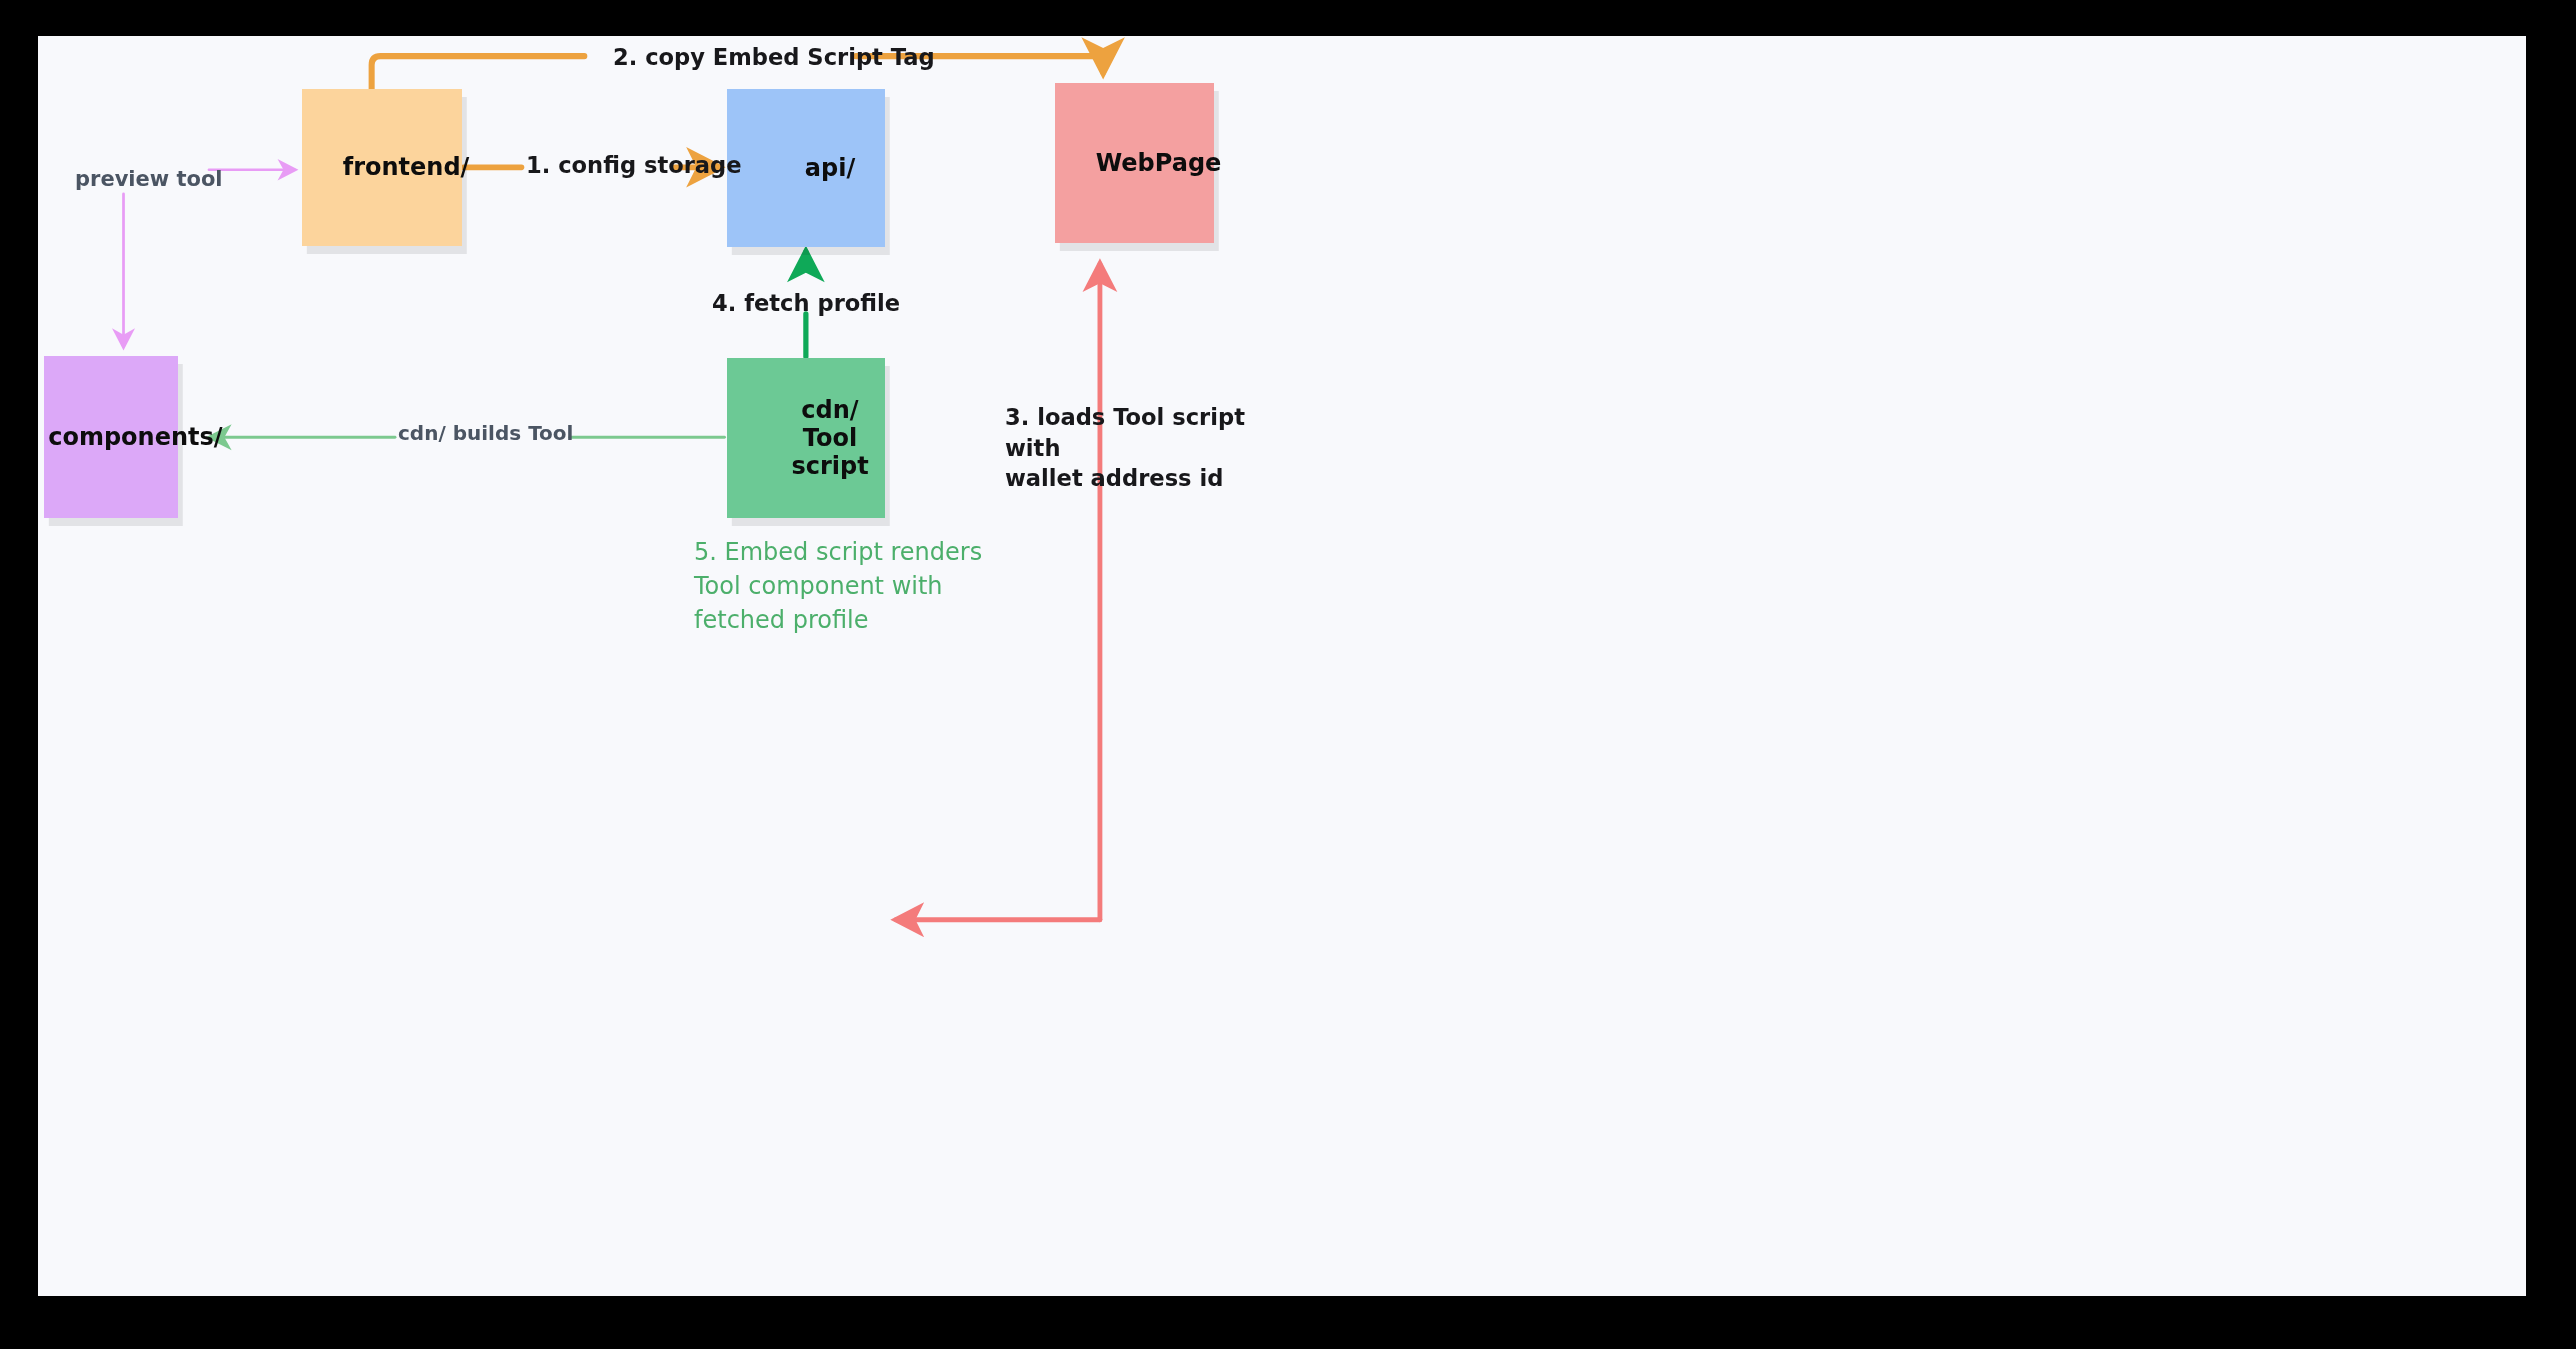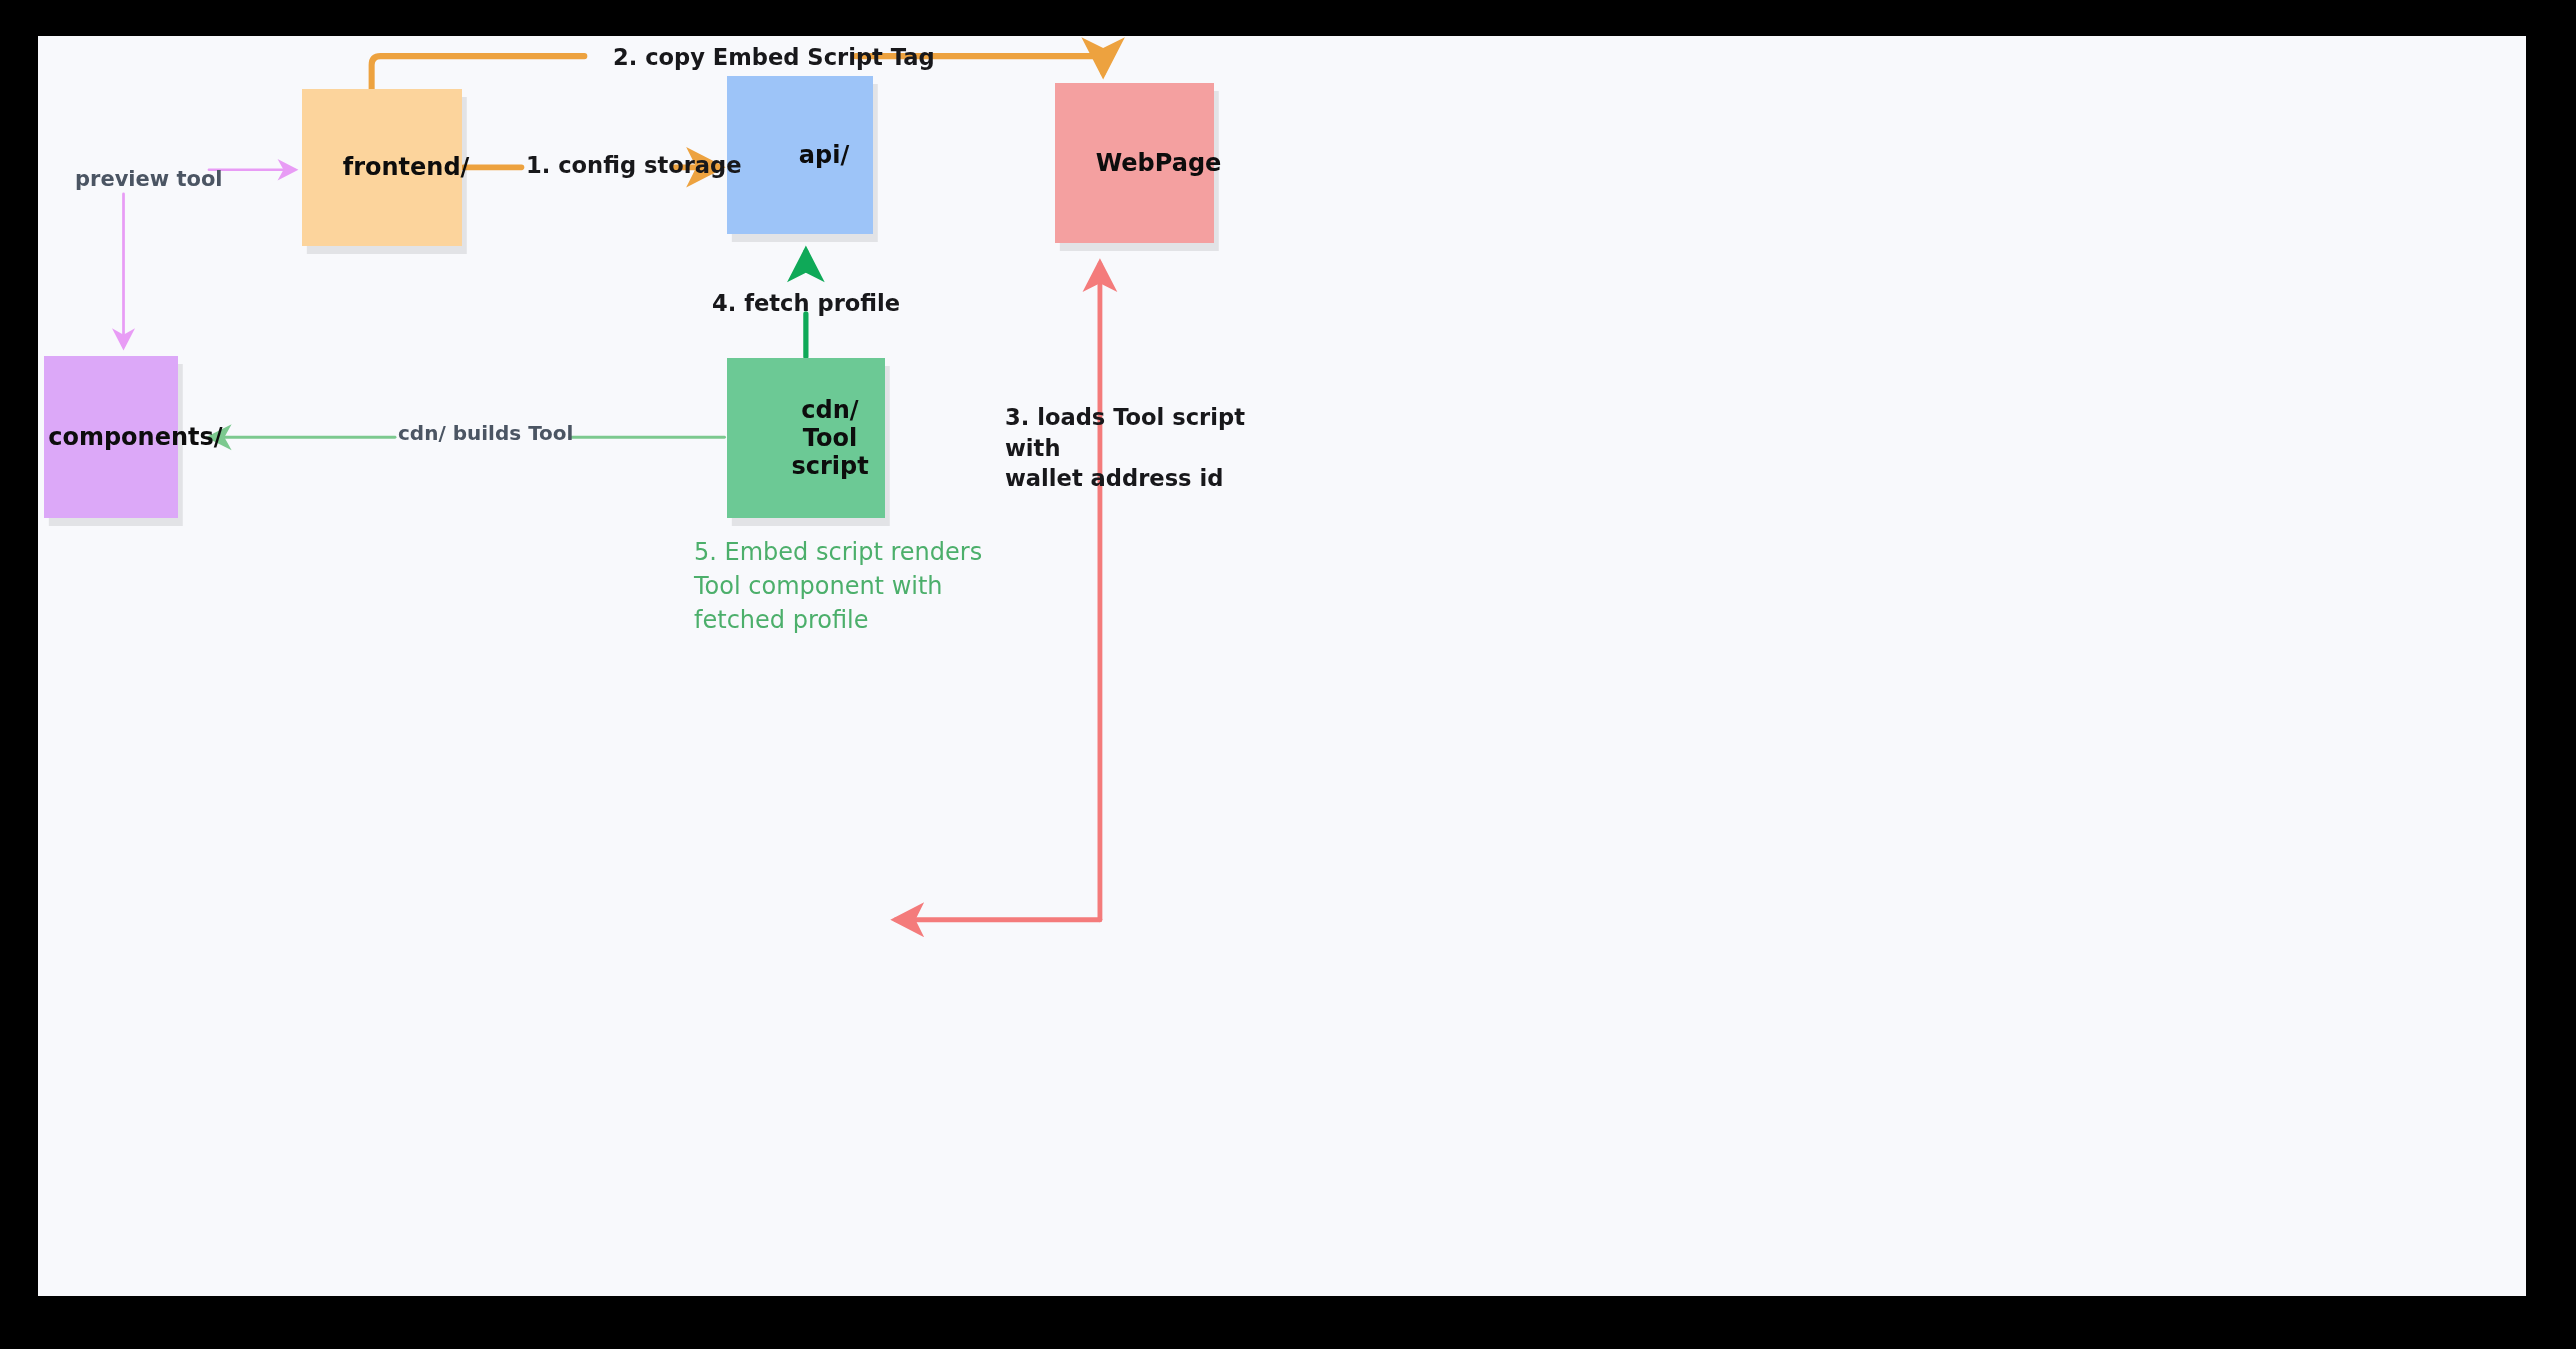--- a/index.html
+++ b/index.html
@@ -41,21 +41,21 @@
     text-align: center;
     font-family: "DejaVu Sans", sans-serif;
     font-weight: 700;
     color: #0d0d0d;
     line-height: 1.18;
     box-shadow: 4.8px 8px 0 0 rgba(0,0,0,0.085);
     white-space: pre-line;
     padding-left: 48px;
   }
   #node-frontend   { left: 264px;  top: 53px;   width: 160px; height: 157px; background: #fcd49c; font-size: 24px; }
-  #node-api        { left: 689px;  top: 40px;   width: 146px; height: 158px; background: #9dc4f8; font-size: 24px; }
+  #node-api        { left: 689px;  top: 53px;   width: 158px; height: 158px; background: #9dc4f8; font-size: 24px; }
   #node-webpage    { left: 1017px; top: 47px;   width: 159px; height: 160px; background: #f4a0a0; font-size: 24px; }
   #node-components { left: 6.4px;    top: 320px;  width: 134px; height: 162px; background: #dca8f8; font-size: 24px; }
   #node-cdn        { left: 689px;  top: 322px;  width: 158px; height: 160px; background: #6cc995; font-size: 24px; }
 
   .edge-label {
     position: absolute;
     font-family: "DejaVu Sans", sans-serif;
     font-weight: 700;
     color: #18181b;
     white-space: pre-line;

